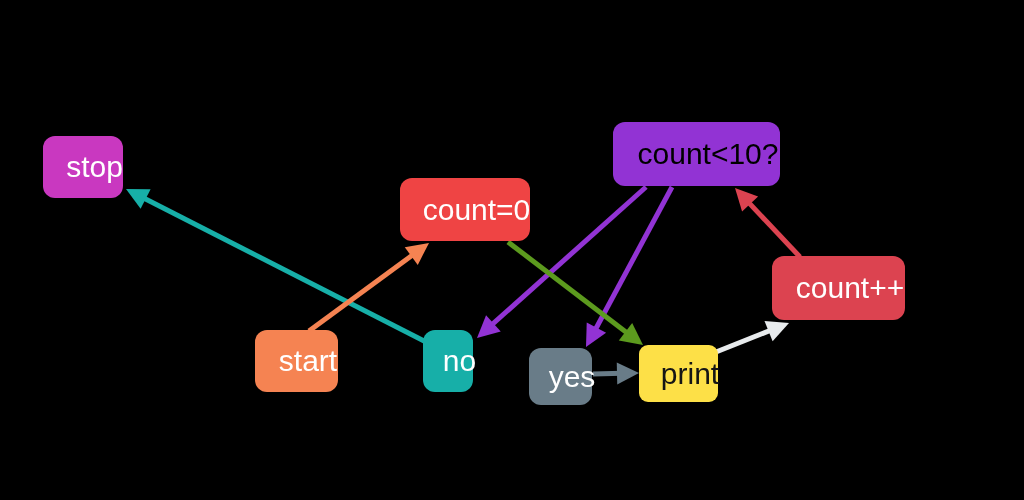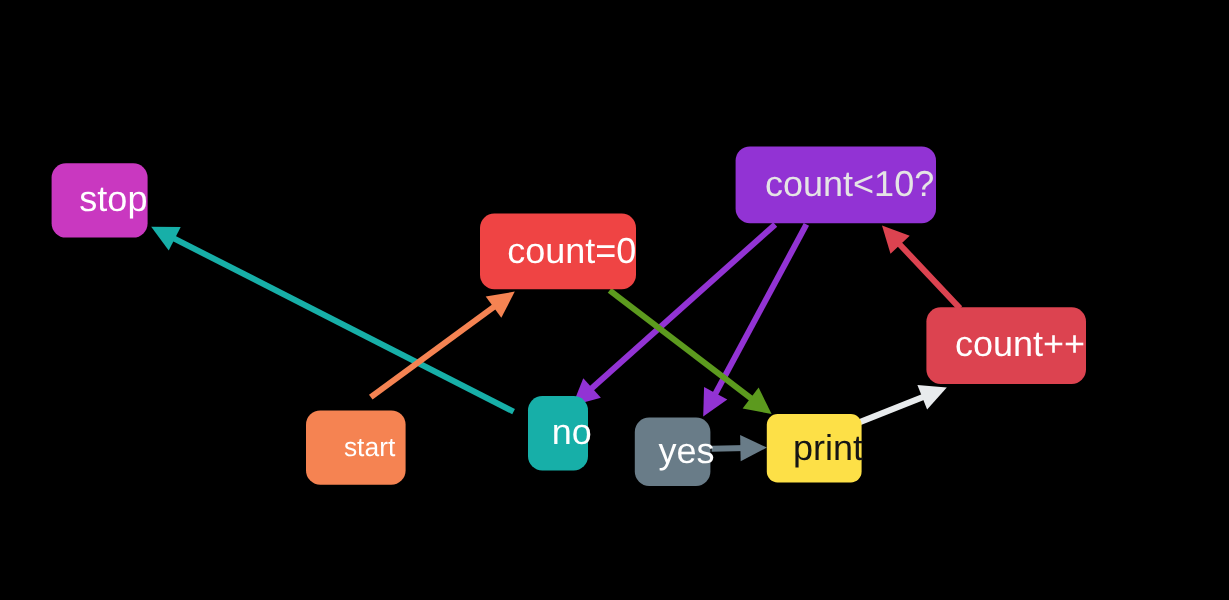--- a/index.html
+++ b/index.html
@@ -89,30 +89,30 @@
       </g>
   </svg>
 
   <div id="nodes-group">
       <div class="node" style="left: 43px; top: 136px; width: 80px; height: 62px; background: rgb(201, 56, 192); color: rgb(255, 255, 255); border-radius: 12px; font-size: 30px;">
         <span class="node-label">stop</span>
       </div>
       <div class="node" style="left: 400px; top: 178px; width: 130px; height: 63px; background: #ef4444; color: rgb(255, 255, 255); border-radius: 12px; font-size: 30px;">
         <span class="node-label">count=0</span>
       </div>
-      <div class="node" style="left: 613px; top: 122px; width: 167px; height: 64px; background: rgb(146, 51, 212); color: #e5e5e5; border-radius: 12px; font-size: 30px;">
+      <div class="node" style="left: 613px; top: 122px; width: 167px; height: 64px; background: rgb(146, 51, 212); color: #000000; border-radius: 12px; font-size: 30px;">
         <span class="node-label">count&lt;10?</span>
       </div>
       <div class="node" style="left: 772px; top: 256px; width: 133px; height: 64px; background: rgb(220, 67, 80); color: rgb(255, 255, 255); border-radius: 12px; font-size: 30px; text-align: right;">
         <span class="node-label">count++</span>
       </div>
-      <div class="node" style="left: 255px; top: 342px; width: 83px; height: 62px; background: rgb(245, 131, 82); color: rgb(255, 255, 255); border-radius: 12px; font-size: 22px;">
+      <div class="node" style="left: 255px; top: 330px; width: 83px; height: 62px; background: rgb(245, 131, 82); color: rgb(255, 255, 255); border-radius: 12px; font-size: 30px;">
         <span class="node-label">start</span>
       </div>
-      <div class="node" style="left: 440px; top: 330px; width: 50px; height: 62px; background: rgb(23, 175, 168); color: rgb(255, 255, 255); border-radius: 12px; font-size: 30px;">
+      <div class="node" style="left: 423px; top: 330px; width: 50px; height: 62px; background: rgb(23, 175, 168); color: rgb(255, 255, 255); border-radius: 12px; font-size: 30px;">
         <span class="node-label">no</span>
       </div>
       <div class="node" style="left: 529px; top: 348px; width: 63px; height: 57px; background: rgb(105, 124, 136); color: rgb(255, 255, 255); border-radius: 12px; font-size: 30px;">
         <span class="node-label">yes</span>
       </div>
       <div class="node" style="left: 639px; top: 345px; width: 79px; height: 57px; background: #fde047; color: rgb(21, 21, 21); border-radius: 9px; font-size: 30px;">
         <span class="node-label">print</span>
       </div>
     </div>
 

